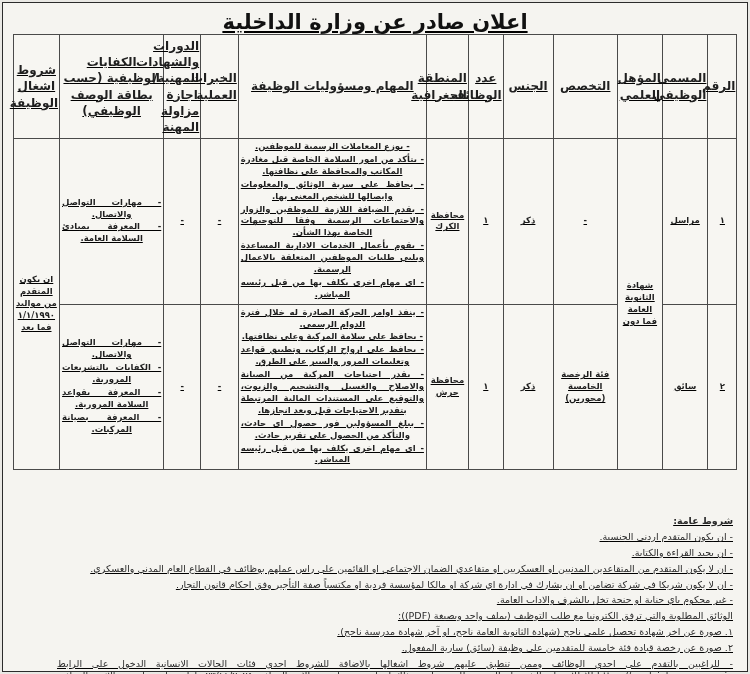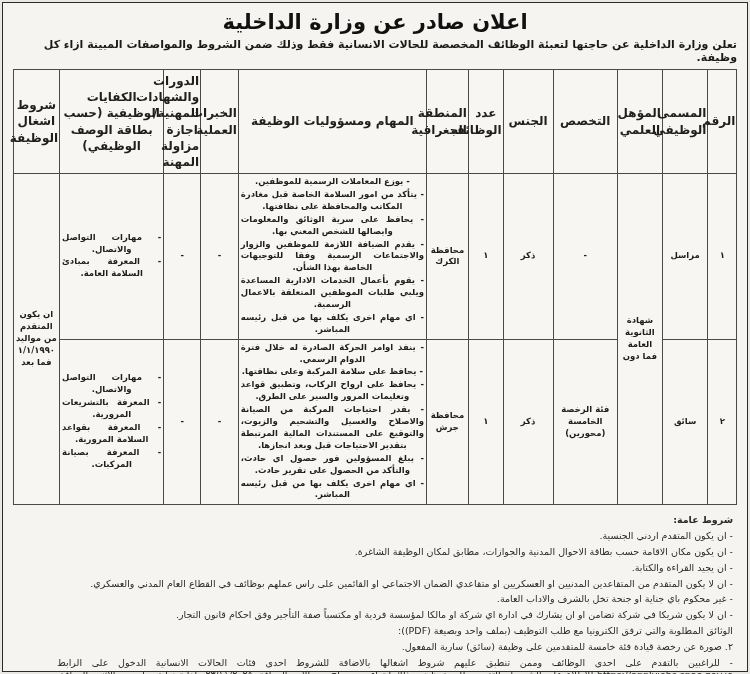--- a/index.html
+++ b/index.html
@@ -7,20 +7,21 @@
     width: 750px; height: 674px; overflow: hidden;
     background: #e9e8e4;
     font-family: "DejaVu Sans", sans-serif;
     direction: rtl;
   }
   .page {
     position: absolute; top: 2px; right: 2px; width: 746px; height: 670px;
     background: #f5f4f0;
     border: 1.5px solid #2b2b2b;
     padding: 5px 6px 12px 6px;
+    text-decoration: underline;
   }
   .title {
     text-align: center;
     font-weight: bold;
     font-size: 21px;
     color: #111;
     padding-top: 2px;
   }
   .subtitle {
     text-align: right;
@@ -66,35 +67,35 @@
   }
   .footer {
     padding: 9px 8px 0 8px;
     font-size: 9.5px;
     color: #2a2a2a;
     line-height: 1.35;
   }
   .footer .heading {
     font-weight: bold;
     margin-bottom: 3px;
+    margin-top: 36px;
   }
   .note {
     margin-bottom: 3px;
     text-align: justify;
     text-align-last: right;
     margin-left: 40px;
   }
 </style>
 </head>
 <body>
 
 <div class="page">
 
   <div class="title">اعلان صادر عن وزارة الداخلية</div>
-  <div class="subtitle">تعلن وزارة الداخلية عن حاجتها لتعبئة الوظائف المخصصة للحالات الانسانية فقط وذلك ضمن الشروط والمواصفات المبينة ازاء كل وظيفة.</div>
 
   <table class="jobs">
     <colgroup>
       <col style="width:4%">
       <col style="width:6.3%">
       <col style="width:6.2%">
       <col style="width:8.9%">
       <col style="width:6.9%">
       <col style="width:4.8%">
       <col style="width:5.8%">
@@ -164,37 +165,37 @@
               <div class="task">- يقدر احتياجات المركبة من الصيانة والاصلاح والغسيل والتشحيم والزيوت، والتوقيع على المستندات المالية المرتبطة بتقدير الاحتياجات قبل وبعد انجازها.</div>
               <div class="task">- يبلغ المسؤولين فور حصول اي حادث، والتأكد من الحصول على تقرير حادث.</div>
               <div class="task">- اي مهام اخرى يكلف بها من قبل رئيسه المباشر.</div>
             </div>
         </td>
         <td>-</td>
         <td>-</td>
         <td class="listcell">
           <div>
               <div class="comp">- مهارات التواصل والاتصال.</div>
-              <div class="comp">- المعرفة بالتشريعات المرورية.</div>
+              <div class="comp">- الكفايات بالتشريعات المرورية.</div>
               <div class="comp">- المعرفة بقواعد السلامة المرورية.</div>
               <div class="comp">- المعرفة بصيانة المركبات.</div>
             </div>
         </td>
       </tr>
     </tbody>
   </table>
 
   <div class="footer">
     <div class="heading">شروط عامة:</div>
     <div>
         <div class="note">- ان يكون المتقدم اردني الجنسية.</div>
-        <div class="note">- ان يكون مكان الاقامة حسب بطاقة الاحوال المدنية والجوازات، مطابق لمكان الوظيفة الشاغرة.</div>
         <div class="note">- ان يجيد القراءة والكتابة.</div>
         <div class="note">- ان لا يكون المتقدم من المتقاعدين المدنيين او العسكريين او متقاعدي الضمان الاجتماعي او القائمين على راس عملهم بوظائف في القطاع العام المدني والعسكري.</div>
+        <div class="note">- ان لا يكون شريكا في شركة تضامن او ان يشارك في ادارة اي شركة او مالكا لمؤسسة فردية او مكتسباً صفة التأجير وفق احكام قانون التجار.</div>
         <div class="note">- غير محكوم باي جناية او جنحة تخل بالشرف والاداب العامة.</div>
-        <div class="note">- ان لا يكون شريكا في شركة تضامن او ان يشارك في ادارة اي شركة او مالكا لمؤسسة فردية او مكتسباً صفة التأجير وفق احكام قانون التجار.</div>
         <div class="note">الوثائق المطلوبة والتي ترفق الكترونيا مع طلب التوظيف (بملف واحد وبصيغة (PDF)):</div>
+        <div class="note">١. صورة عن اخر شهادة تحصيل علمي ناجح (شهادة الثانوية العامة ناجح، او آخر شهادة مدرسية ناجح).</div>
         <div class="note">٢. صورة عن رخصة قيادة فئة خامسة للمتقدمين على وظيفة (سائق) سارية المفعول.</div>
         <div class="note">- للراغبين بالتقدم على احدى الوظائف وممن تنطبق عليهم شروط اشغالها بالاضافة للشروط احدى فئات الحالات الانسانية الدخول على الرابط https://applyjobs.spac.gov.jo للاطلاع على الشروط والتقدم بطلب توظيف وذلك ابتداء من صباح يوم الاحد الموافق ٢٣/١١/٢٠٢٥ ولغاية نهاية دوام يوم الاثنين الموافق ١/١٢/٢٠٢٥ حيث سيتم اعلان نتائج الفرز او اية نتائج خاصة بالوظيفة على الرابط https://www.moj.gov.jo علمًا بأنه لن يتم النظر بأي طلب غير مستوف لشروط الوظيفة والوثائق الواردة بالاعلان او بعد انتهاء فترة استقبال الطلبات، بالاضافة لشروط الحالة الانسانية بعد عرضها واعتمادها من لجنة الحالات الانسانية في وزارة التنمية الاجتماعية.</div>
       </div>
   </div>
 
 </div>
 
 </body></html>

